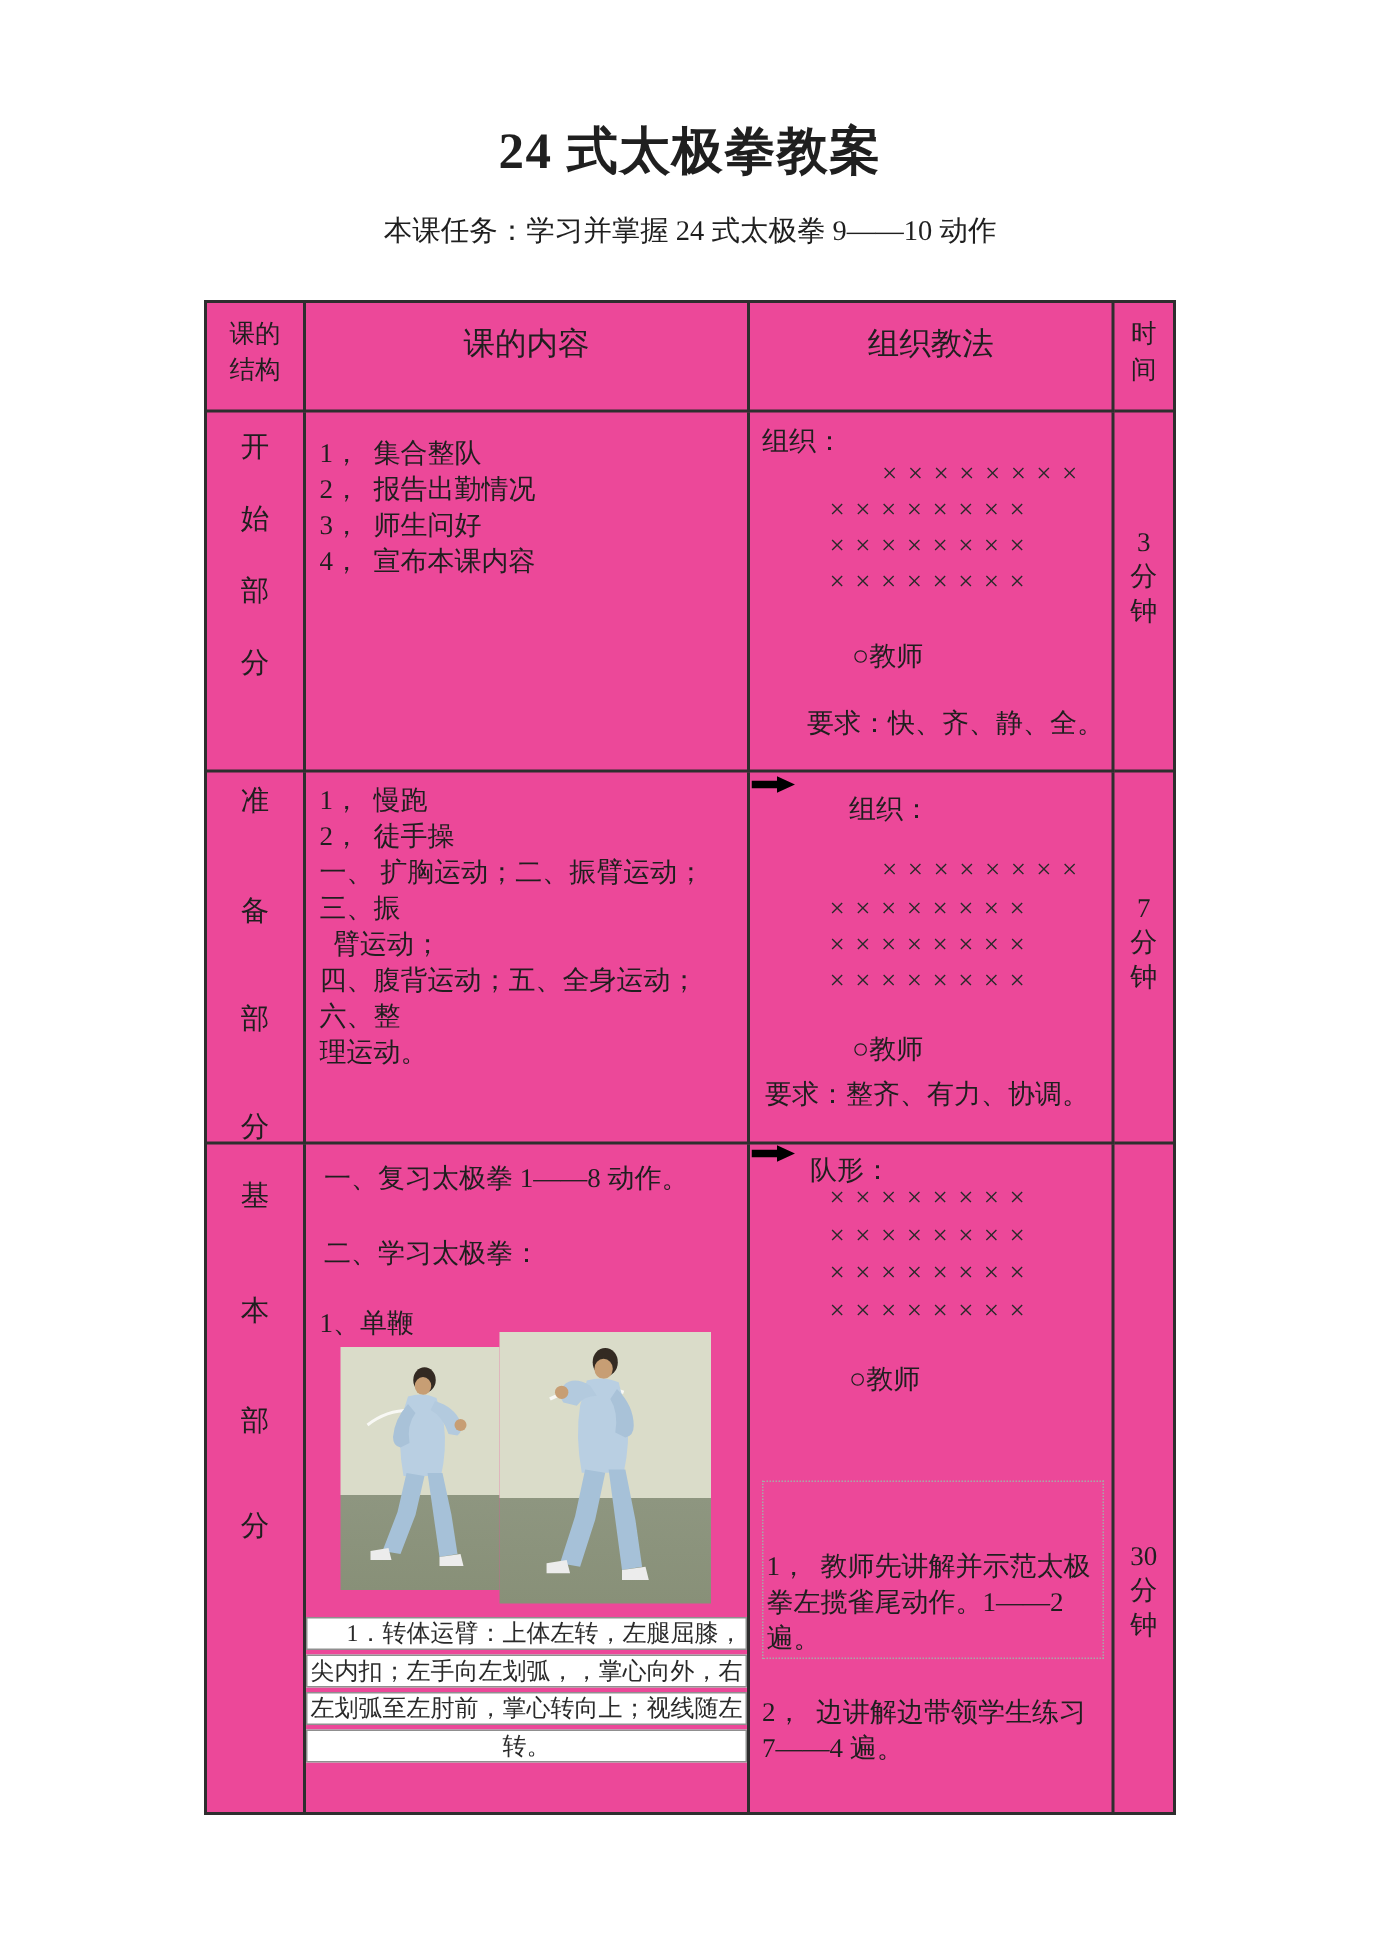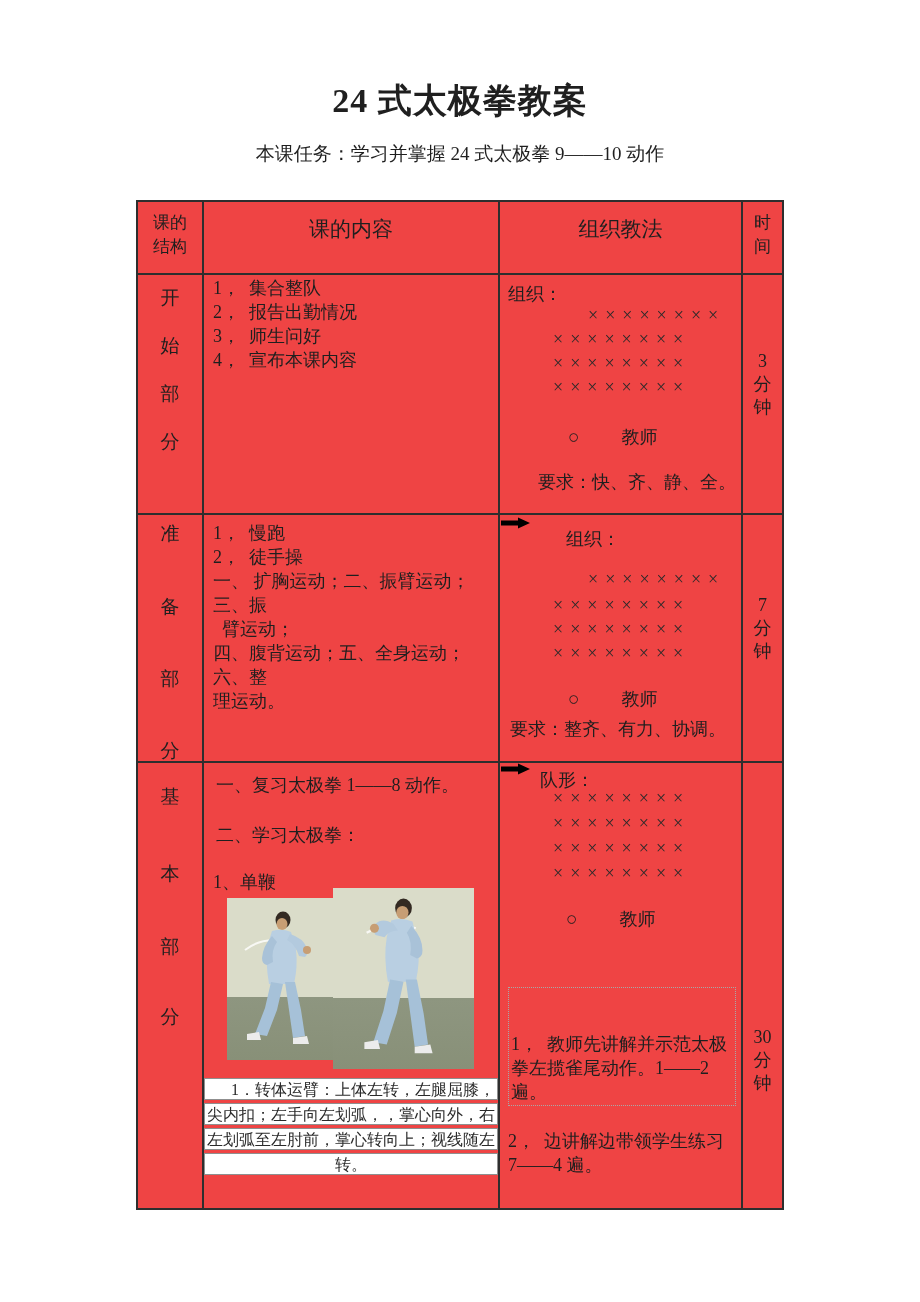--- a/index.html
+++ b/index.html
@@ -16,42 +16,42 @@
     position:absolute; top:78px; left:0; width:100%;
     text-align:center; font-size:34px; font-weight:bold; letter-spacing:1px;
   }
   .subtitle {
     position:absolute; top:141px; left:0; width:100%;
     text-align:center; font-size:19px;
   }
 
   .lesson-table {
     position:absolute; left:136px; top:200px; width:648px; height:1010px;
-    border:2px solid #2e2e2e; background:#ef4444;
+    border:2px solid #2e2e2e; background:#ec4899;
     display:grid;
     grid-template-columns:66px 296px 243px 1fr;
     grid-template-rows:73px 240px 248px 1fr;
   }
   .cell { position:relative; border-right:2px solid #2e2e2e; border-bottom:2px solid #2e2e2e; }
   .cell.no-r { border-right:none; }
   .cell.no-b { border-bottom:none; }
 
   .hcell { display:flex; flex-direction:column; align-items:center; padding-top:9px; }
   .hcell.small { font-size:17px; line-height:24px; }
   .hcell.big   { font-size:21px; padding-top:13px; }
 
   .sc span { position:absolute; left:50%; transform:translateX(-50%); font-size:19px; }
 
-  .content { font-size:18px; line-height:24px; padding:1px 3px 0 9px; }
+  .content { font-size:18px; line-height:24px; padding:15px 3px 0 9px; }
   .content .line { min-height:24px; }
 
   .org { font-size:18px; }
   .x-row { font-size:18px; letter-spacing:7px; color:#2a2a2a; }
   .teacher .circ { font-size:19px; }
-  .teacher .tl { margin-left:42px; }
+  .teacher .tl { }
 
   .time { display:flex; flex-direction:column; align-items:center; font-size:18px; line-height:23px; }
 
   .arrow-icon { position:absolute; }
   .arrow-icon polygon { fill:#000; }
 
   .photo { position:absolute; background:linear-gradient(to bottom,#dadcc9 0%,#dadcc9 61%,#8e9680 61%,#889078 100%); }
   .photo svg { position:absolute; inset:0; width:100%; height:100%; }
 
   .caption-group { position:absolute; left:0; top:315px; width:294px; }

